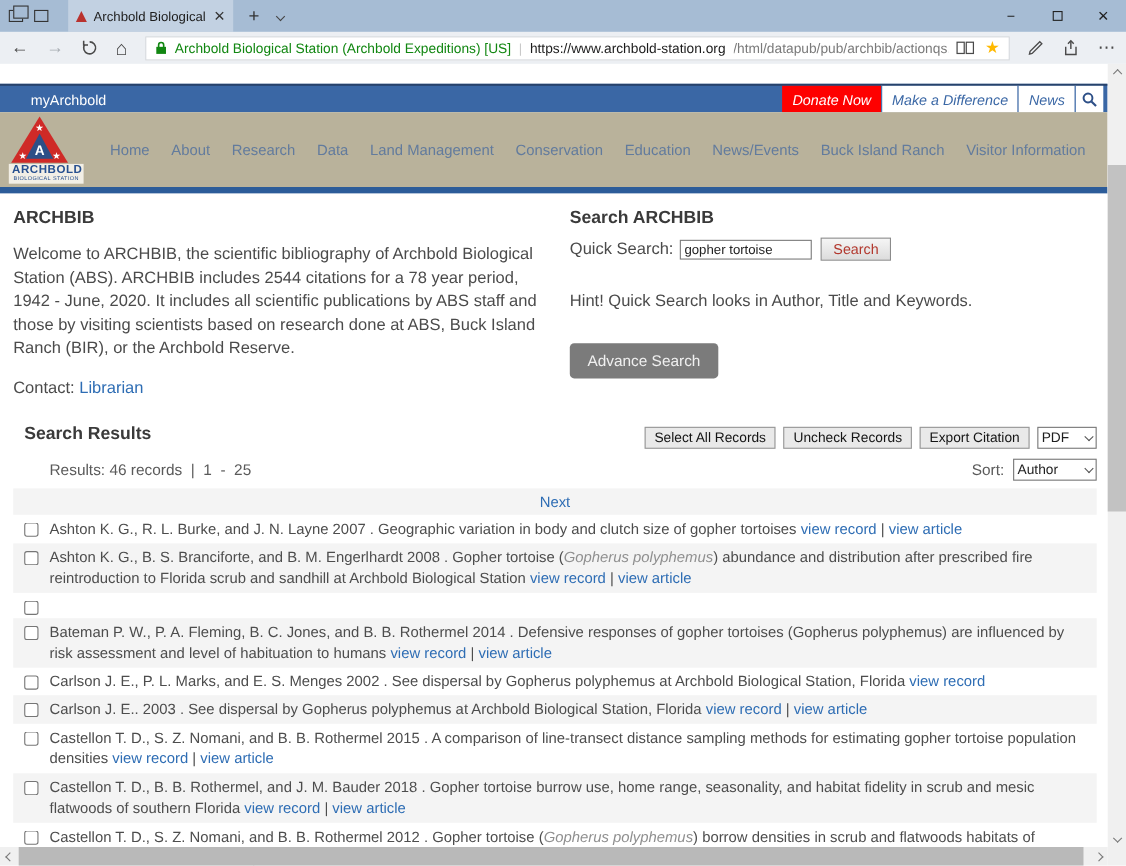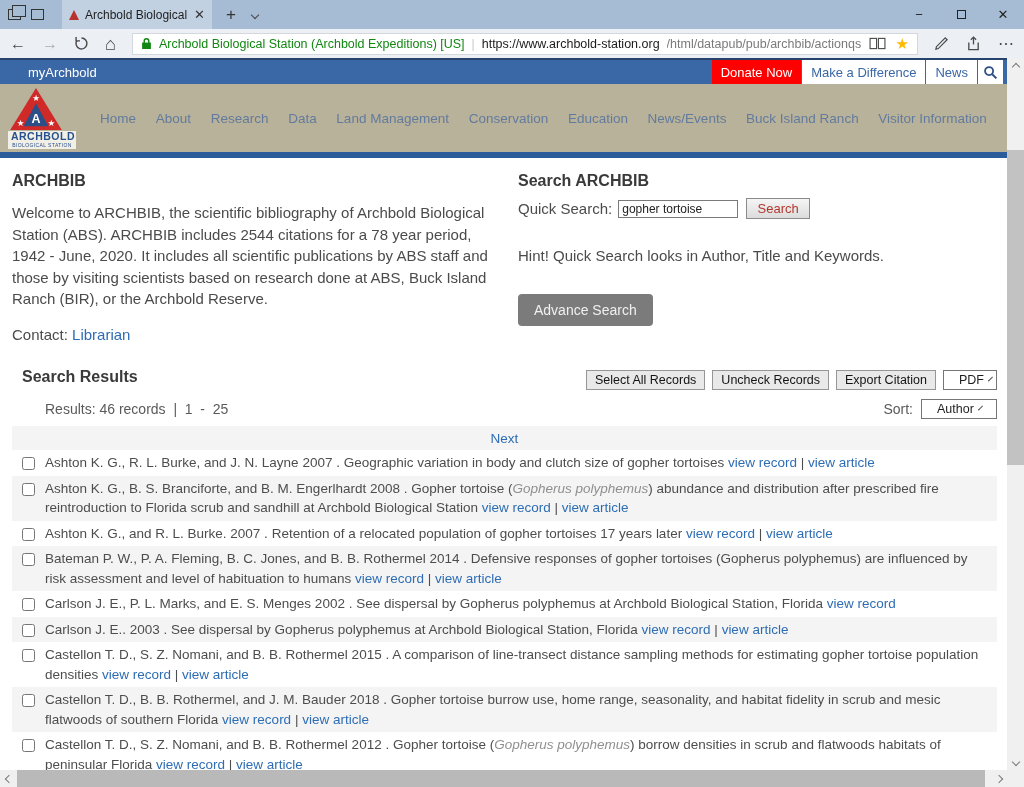--- a/index.html
+++ b/index.html
@@ -37,26 +37,26 @@
   .addr { flex:1; height:22px; background:#fff; border:1px solid #d4d8dc; display:flex; align-items:center;
     padding:0 8px; gap:7px; min-width:0; }
   .site-id { color:#128712; font-size:12.5px; white-space:nowrap; }
   .addr-div { color:#c9c9c9; font-size:12px; }
   .url-host { color:#1c1c1c; font-size:12.5px; white-space:nowrap; }
   .url-path { color:#7a7a7a; font-size:12.5px; white-space:nowrap; overflow:hidden; }
   .addr-right { margin-left:auto; display:flex; align-items:center; gap:10px; }
   .star { color:#ffb900; font-size:15px; line-height:1; }
   .tool-right { display:flex; gap:17px; align-items:center; }
   
-  .page { position:absolute; top:58px; left:0; width:1007px; height:712px; background:#fff; overflow:hidden; }
+  .page { position:absolute; top:76px; left:0; width:1007px; height:712px; background:#fff; overflow:hidden; }
   .myarch { position:absolute; top:0; left:0; right:0; height:26px; background:#3a67a5;
     border-top:2px solid #27426b; display:flex; align-items:stretch; color:#fff; }
   .brand { font-size:13px; align-self:center; padding-left:28px; }
   .myarch .grow { flex:1; }
-  .bar-btn { display:flex; align-items:center; padding:0 9px; font-size:13px; }
+  .bar-btn { display:flex; align-items:center; padding:0 9px; font-size:13px;font-style:italic; }
   .donate { background:#fe0000; color:#fff; }
   .white-btn { background:#fff; color:#3a67a5; border-left:1px solid #3a67a5; }
   .sbtn { background:#fff; border-left:1px solid #3a67a5; margin-right:4px; padding:0 5px; display:flex; align-items:center; }
   .tannav { position:absolute; top:26px; left:0; right:0; height:68px; background:#b9b29b; }
   .logo { position:absolute; left:8px; top:3px; width:68px; text-align:center; }
   .logo-text { background:#f2efe6; padding:0 1px 1px; }
   .logo-l1 { font-size:10.5px; font-weight:bold; color:#27508f; letter-spacing:.5px; line-height:11px;text-align:right; }
   .logo-l2 { font-size:5px; color:#27508f; letter-spacing:.4px; line-height:6px; }
   .navlinks { position:absolute; left:100px; right:20px; top:0; height:68px; display:flex;
     justify-content:space-between; align-items:center; }
@@ -75,21 +75,21 @@
   .search-btn { margin-left:8px; width:64px; height:21px; background:linear-gradient(#f5f5f5,#dcdcdc);
     border:1px solid #8b8b8b; color:#b2382e; font-size:13px; font-family:inherit; }
   .hint { margin-top:28px; font-size:15px; color:#4b4b4b; }
   .advance-btn { margin-top:30px; display:inline-block; background:#7b7b7b; color:#f0f0f0; font-size:14px;
     border:none; border-radius:4px; padding:8px 16px; font-family:inherit; }
   .results-head { position:absolute; top:210px; left:22px; }
   .results-buttons { position:absolute; top:212px; right:10px; display:flex; gap:7px; align-items:center; }
   .act-btn { background:#e9e9e9; border:1px solid #969696; font-size:12.5px; color:#141414;
     padding:2px 8px; font-family:inherit; white-space:nowrap; }
   .fsel { border:1px solid #767676; background:#fff; font-size:12.5px; color:#1e1e1e;
-    display:flex; align-items:center; padding:2px 15px; gap:6px; }
+    display:flex; align-items:center; padding:2px 3px; gap:6px; }
   .fsel .chev { border-color:#555; margin-left:auto; margin-top:-2px; }
   .fsel.pdf { width:54px; }
   .fsel.sort { width:76px; }
   .summary { position:absolute; top:243px; left:45px; font-size:14px; color:#5a5a5a; white-space:pre; }
   .sortwrap { position:absolute; top:241px; right:10px; display:flex; align-items:center; gap:8px;
     font-size:14px; color:#5a5a5a; }
   .next-band { position:absolute; top:268px; left:12px; right:10px; height:24px; background:#f4f4f4;
     display:flex; align-items:center; justify-content:center; font-size:13.5px; }
   .results-list { position:absolute; top:292px; left:12px; right:10px; }
   .result-row { display:flex; align-items:flex-start; padding:3px 8px 3px 10px; font-size:13.5px;
@@ -283,21 +283,20 @@
         <div class="result-row">
           <input type="checkbox" style="">
           <div class="row-text"><span>Ashton K. G., R. L. Burke, and J. N. Layne 2007 . Geographic variation in body and clutch size of gopher tortoises </span><a href="#">view record</a><span> | </span><a href="#">view article</a></div>
         </div>
         <div class="result-row alt">
           <input type="checkbox" style="">
           <div class="row-text"><span>Ashton K. G., B. S. Branciforte, and B. M. Engerlhardt 2008 . Gopher tortoise (</span><i>Gopherus polyphemus</i><span>) abundance and distribution after prescribed fire reintroduction to Florida scrub and sandhill at Archbold Biological Station </span><a href="#">view record</a><span> | </span><a href="#">view article</a></div>
         </div>
         <div class="result-row">
           <input type="checkbox" style="">
-          <div class="row-text"><span>Ashton K. G., and R. L. Burke. 2007 . Retention of a relocated population of gopher tortoises 17 years later </span><a href="#">view record</a><span> | </span><a href="#">view article</a></div>
         </div>
         <div class="result-row alt">
           <input type="checkbox" style="">
           <div class="row-text"><span>Bateman P. W., P. A. Fleming, B. C. Jones, and B. B. Rothermel 2014 . Defensive responses of gopher tortoises (Gopherus polyphemus) are influenced by risk assessment and level of habituation to humans </span><a href="#">view record</a><span> | </span><a href="#">view article</a></div>
         </div>
         <div class="result-row">
           <input type="checkbox" style="">
           <div class="row-text"><span>Carlson J. E., P. L. Marks, and E. S. Menges 2002 . See dispersal by Gopherus polyphemus at Archbold Biological Station, Florida </span><a href="#">view record</a></div>
         </div>
         <div class="result-row alt">

